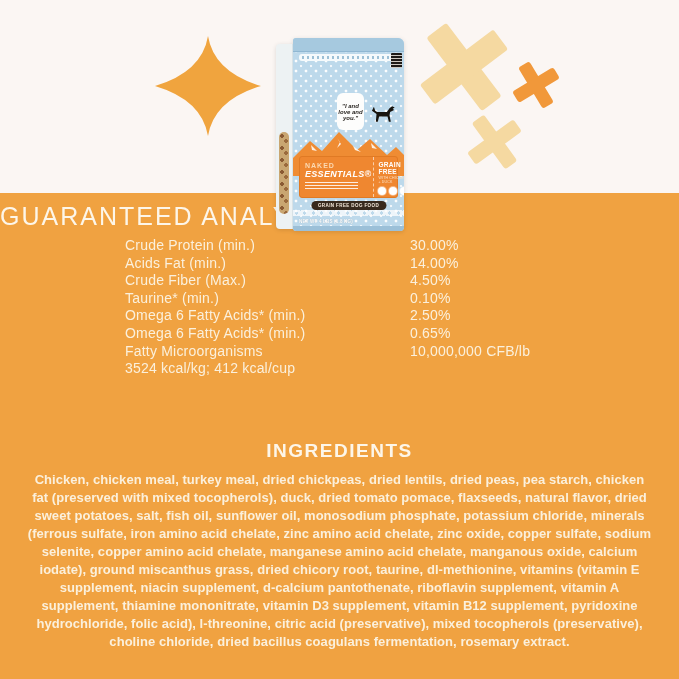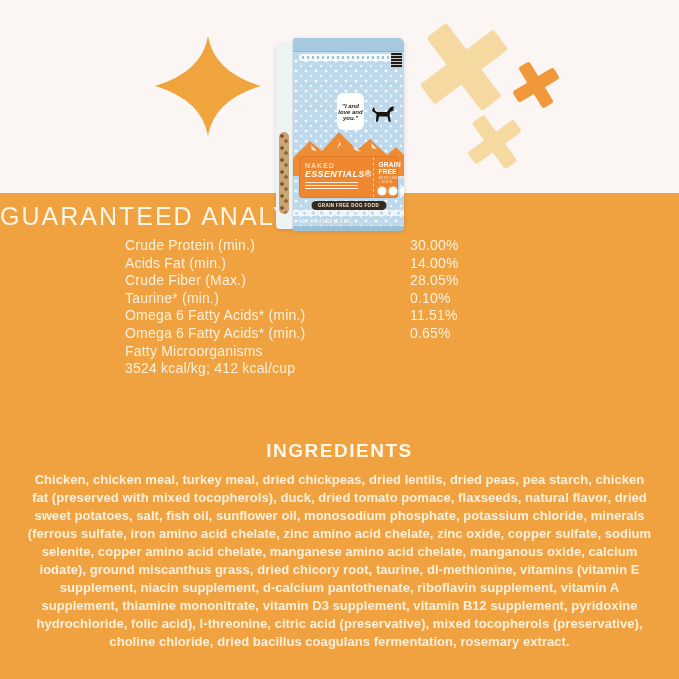--- a/index.html
+++ b/index.html
@@ -175,41 +175,42 @@
     <div class="analysis-value">30.00%</div>
   </div>
 
   <div class="analysis-row">
     <div class="analysis-label">Acids Fat (min.)</div>
     <div class="analysis-value">14.00%</div>
   </div>
 
   <div class="analysis-row">
     <div class="analysis-label">Crude Fiber (Max.)</div>
-    <div class="analysis-value">28.05%</div>
+    <div class="analysis-value">4.50%</div>
   </div>
 
 
   <div class="analysis-row">
     <div class="analysis-label">Taurine* (min.)</div>
     <div class="analysis-value">0.10%</div>
   </div>
 
   <div class="analysis-row">
     <div class="analysis-label">Omega 6 Fatty Acids* (min.)</div>
-    <div class="analysis-value">11.51%</div>
+    <div class="analysis-value">2.50%</div>
   </div>
 
   <div class="analysis-row">
     <div class="analysis-label">Omega 6 Fatty Acids* (min.)</div>
     <div class="analysis-value">0.65%</div>
   </div>
 
   <div class="analysis-row">
     <div class="analysis-label">Fatty Microorganisms</div>
+    <div class="analysis-value">10,000,000 CFB/lb</div>
   </div>
 
   <div class="analysis-row">
     <div class="analysis-value">3524 kcal/kg; 412 kcal/cup</div>
   </div>
 </div>
 
     <div class="ing-title">INGREDIENTS</div>
     <div class="ing-text">Chicken, chicken meal, turkey meal, dried chickpeas, dried lentils, dried peas, pea starch, chicken fat (preserved with mixed tocopherols), duck, dried tomato pomace, flaxseeds, natural flavor, dried sweet potatoes, salt, fish oil, sunflower oil, monosodium phosphate, potassium chloride, minerals (ferrous sulfate, iron amino acid chelate, zinc amino acid chelate, zinc oxide, copper sulfate, sodium selenite, copper amino acid chelate, manganese amino acid chelate, manganous oxide, calcium iodate), ground miscanthus grass, dried chicory root, taurine, dl-methionine, vitamins (vitamin E supplement, niacin supplement, d-calcium pantothenate, riboflavin supplement, vitamin A supplement, thiamine mononitrate, vitamin D3 supplement, vitamin B12 supplement, pyridoxine hydrochloride, folic acid), l-threonine, citric acid (preservative), mixed tocopherols (preservative), choline chloride, dried bacillus coagulans fermentation, rosemary extract.</div>
   </div>

